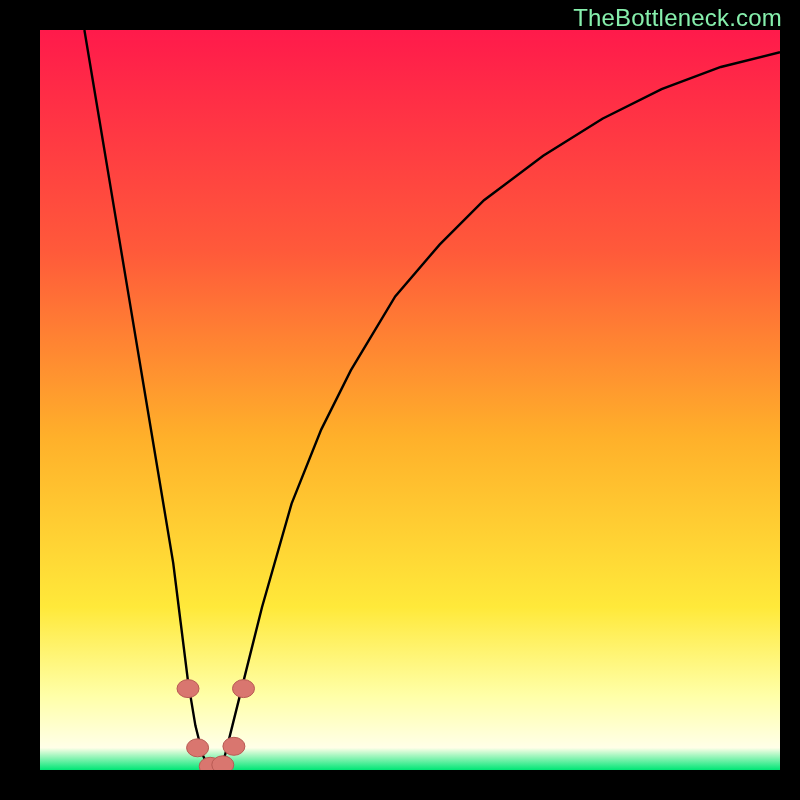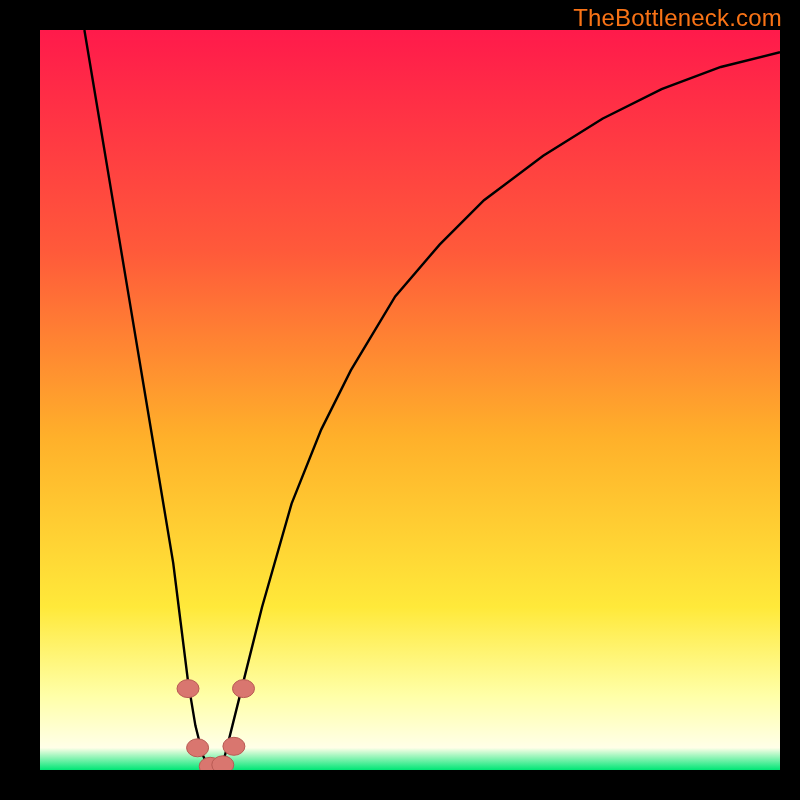--- a/index.html
+++ b/index.html
@@ -24,21 +24,21 @@
     left: 40px;
     top: 30px;
     width: 740px;
     height: 740px;
     overflow: hidden;
   }
   .watermark {
     position: absolute;
     top: 4px;
     right: 18px;
-    color: #f97316;
+    color: #86efac;
     font-size: 24px;
     font-weight: 500;
     letter-spacing: 0.2px;
     user-select: none;
   }
   svg {
     display: block;
   }
 </style>
 </head>

